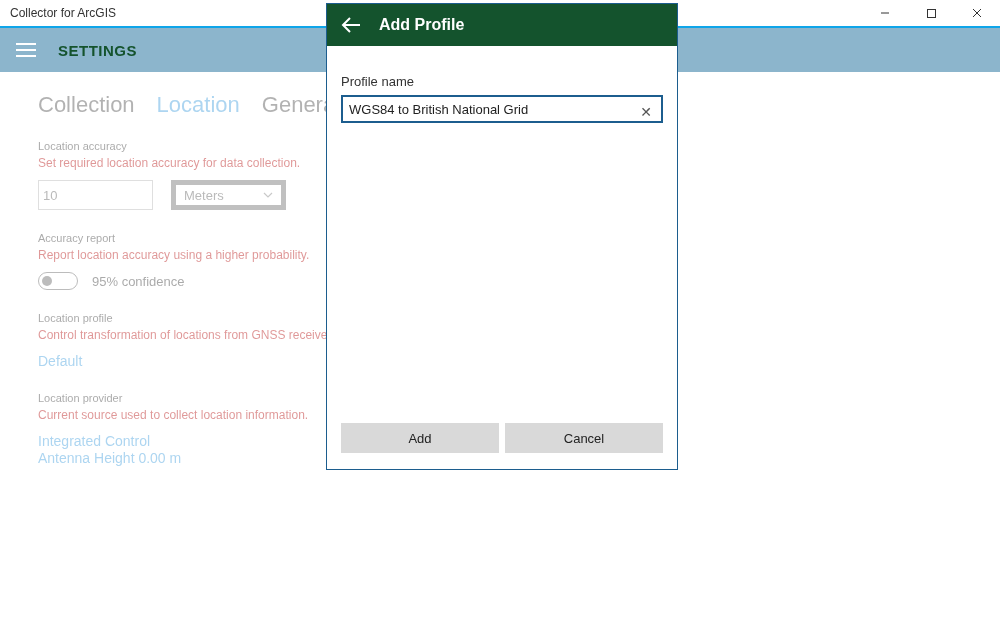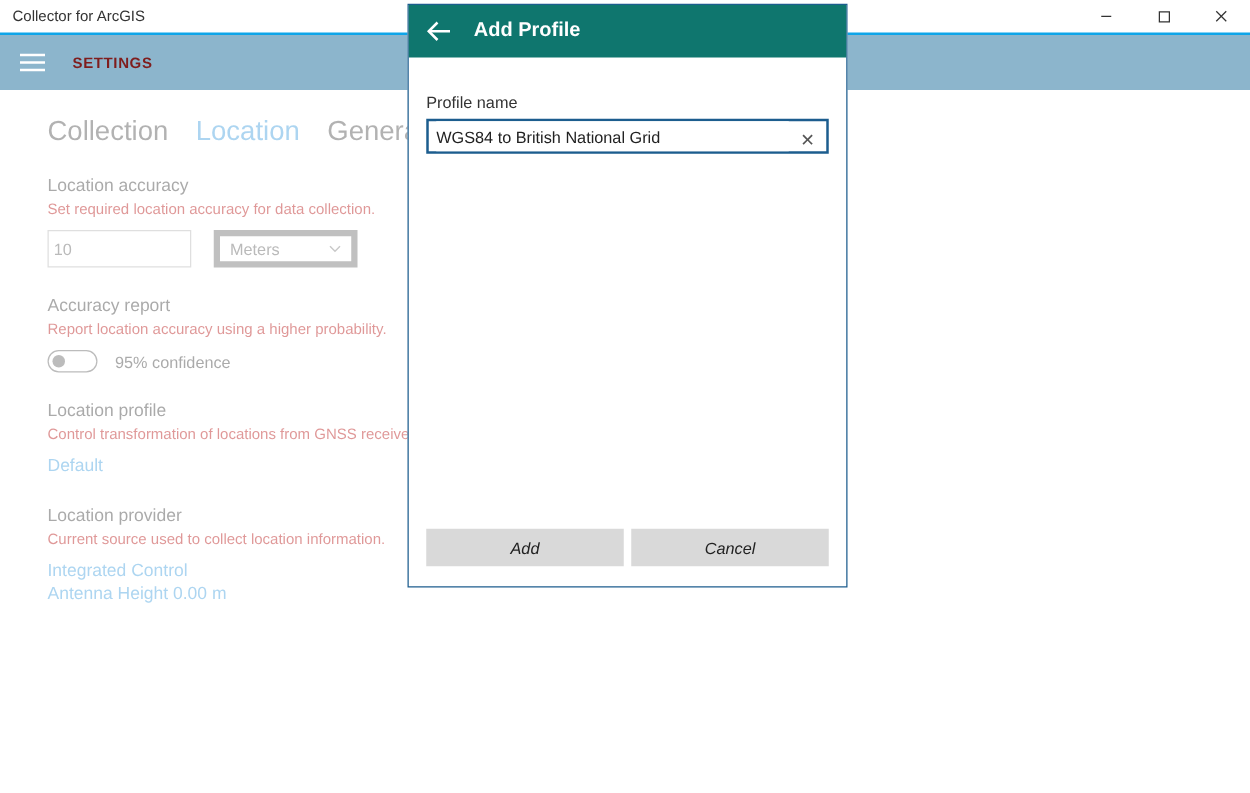--- a/index.html
+++ b/index.html
@@ -34,21 +34,21 @@
     display: flex;
     align-items: center;
     padding: 0 12px;
     gap: 18px;
   }
   .hamburger {
     width: 28px; height: 28px;
     display:flex;align-items:center;justify-content:center;
   }
   .hamburger svg { stroke:#fff; }
-  .appheader-title { color:#7f1d1d; font-weight:600; font-size:12px; letter-spacing:0.5px; }
+  .appheader-title { color:#14532d; font-weight:600; font-size:15px; letter-spacing:0.5px; }
 
   
   .content-wrap { position: relative; height: calc(634px - 28px - 44px); }
   .veil {
     position:absolute; inset:0;
     background: rgba(255,255,255,0.55);
     pointer-events:none;
     z-index: 5;
   }
 
@@ -59,21 +59,21 @@
   .tabs {
     display:flex; gap: 22px;
     font-size: 22px;
     color:#555;
     margin-bottom: 22px;
   }
   .tab { color:#555; }
   .tab.active { color:#4aa3df; font-weight:400; }
 
   .section { margin-bottom: 22px; }
-  .section-title { font-size: 14px; color:#444; margin-bottom:4px; }
+  .section-title { font-size: 11px; color:#444; margin-bottom:4px; }
   .section-desc  { font-size: 12px; color:#b91c1c; margin-bottom:10px; }
 
   .row { display:flex; gap: 18px; }
   .text-input {
     border:1px solid #b8b8b8;
     height:30px; width:115px;
     padding:0 4px; font-size:13px;
     color:#666;
   }
   .select-box {
@@ -102,21 +102,21 @@
   .dialog {
     position:absolute;
     left: 326px; top: 97px;
     width: 352px; height: 467px;
     background:#fff;
     border:1px solid #1c5d8e;
     display:flex; flex-direction:column;
     z-index:10;
   }
   .dialog-header {
-    height:42px; background:#0f766e;
+    height:42px; background:#14532d;
     display:flex; align-items:center; gap:16px;
     padding:0 12px;
   }
   .back-btn { width:24px;height:24px; display:flex;align-items:center;justify-content:center; }
   .back-btn svg{ stroke:#fff; }
   .dialog-title { color:#fff; font-size:16px; font-weight:600; }
 
   .dialog-body { flex:1; padding:28px 14px; }
   .field-label { font-size:13px; color:#333; margin-bottom:6px; }
   .field-wrap {
@@ -134,21 +134,20 @@
 
   .dialog-footer {
     display:flex; gap:6px;
     padding:0 14px 16px 14px;
   }
   .dlg-btn {
     flex:1; height:30px;
     background:#d9d9d9; color:#222;
     display:flex;align-items:center;justify-content:center;
     font-size:13px;
-    font-style:italic;
   }
 </style>
 </head>
 <body>
 
 <div class="titlebar">
   <span>Collector for ArcGIS</span>
   <div class="spacer"></div>
   <div class="win-btn">
     <svg width="10" height="10">

